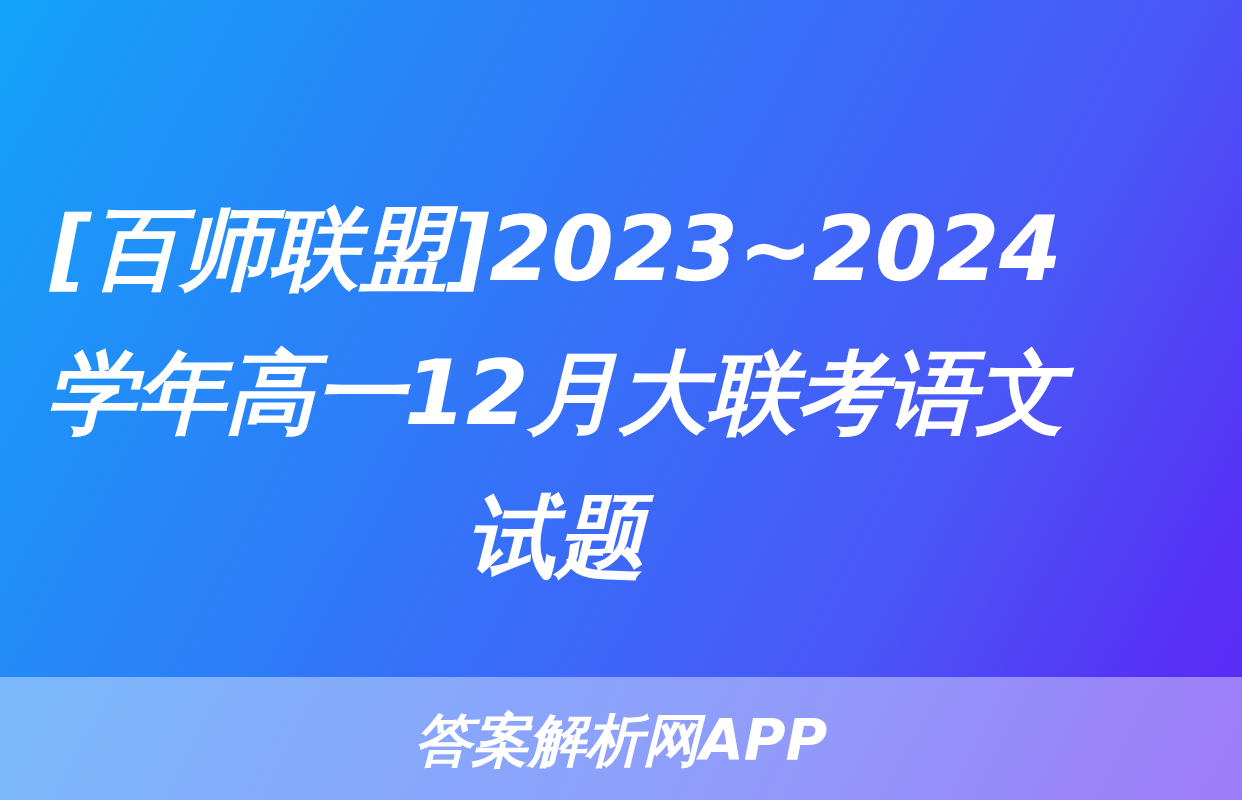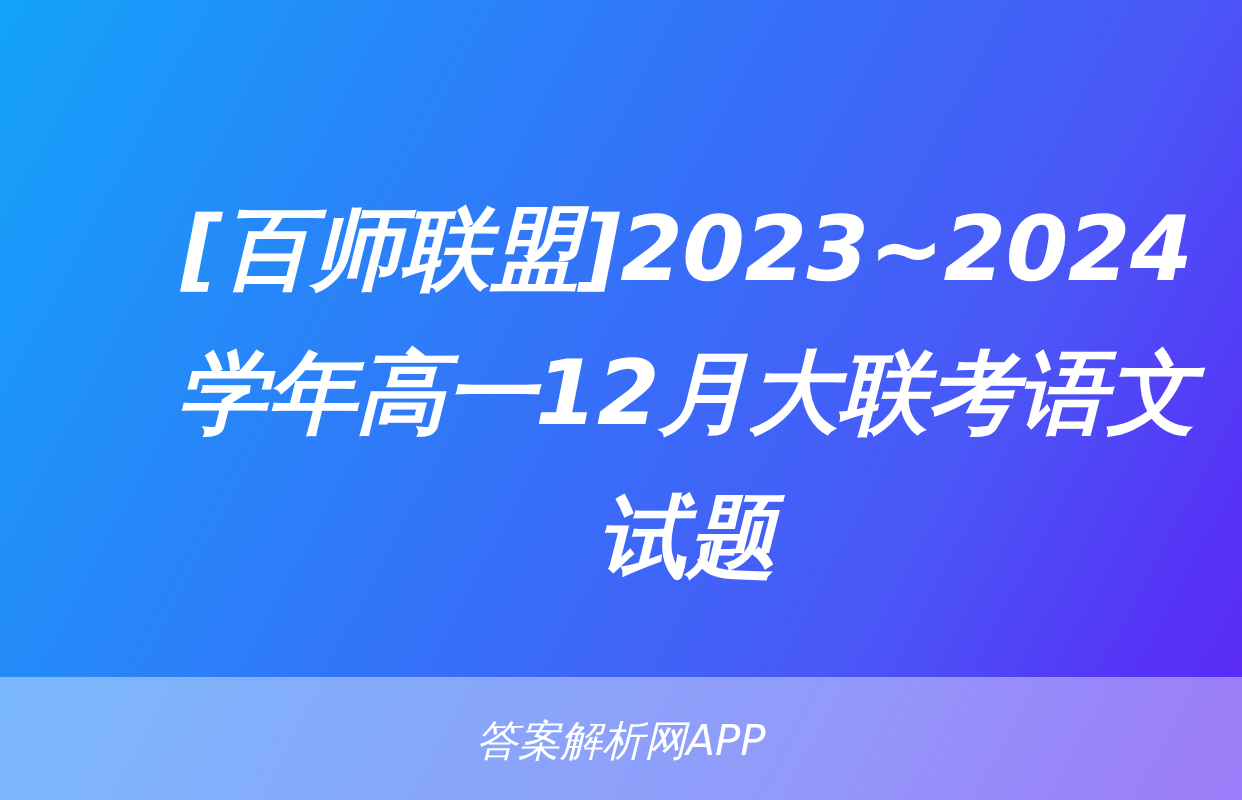--- a/index.html
+++ b/index.html
@@ -32,21 +32,21 @@
 
   
   .title-block {
     position: absolute;
     left: 0;
     right: 0;
     top: 178px;
     height: 440px;
     display: flex;
     flex-direction: column;
-    align-items: flex-end;
+    align-items: flex-start;
     justify-content: flex-start;
     padding: 0 18px;
     box-sizing: border-box;
     pointer-events: none;
   }
 
   .title-text {
     margin: 0;
     width: 1075px;
     text-align: center;
@@ -70,22 +70,22 @@
     height: 123px;
     background: rgba(255, 255, 255, 0.40);
     display: flex;
     align-items: center;
     justify-content: center;
   }
 
   .footer-text {
     color: #ffffff;
     font-family: "DejaVu Sans", "Liberation Sans", sans-serif;
-    font-size: 42px;
-    font-weight: 400;
+    font-size: 57px;
+    font-weight: 700;
     font-style: italic;
     letter-spacing: 0px;
     line-height: 1;
     white-space: nowrap;
     transform: translateY(2px);
   }
 </style>
 </head>
 <body>
 

